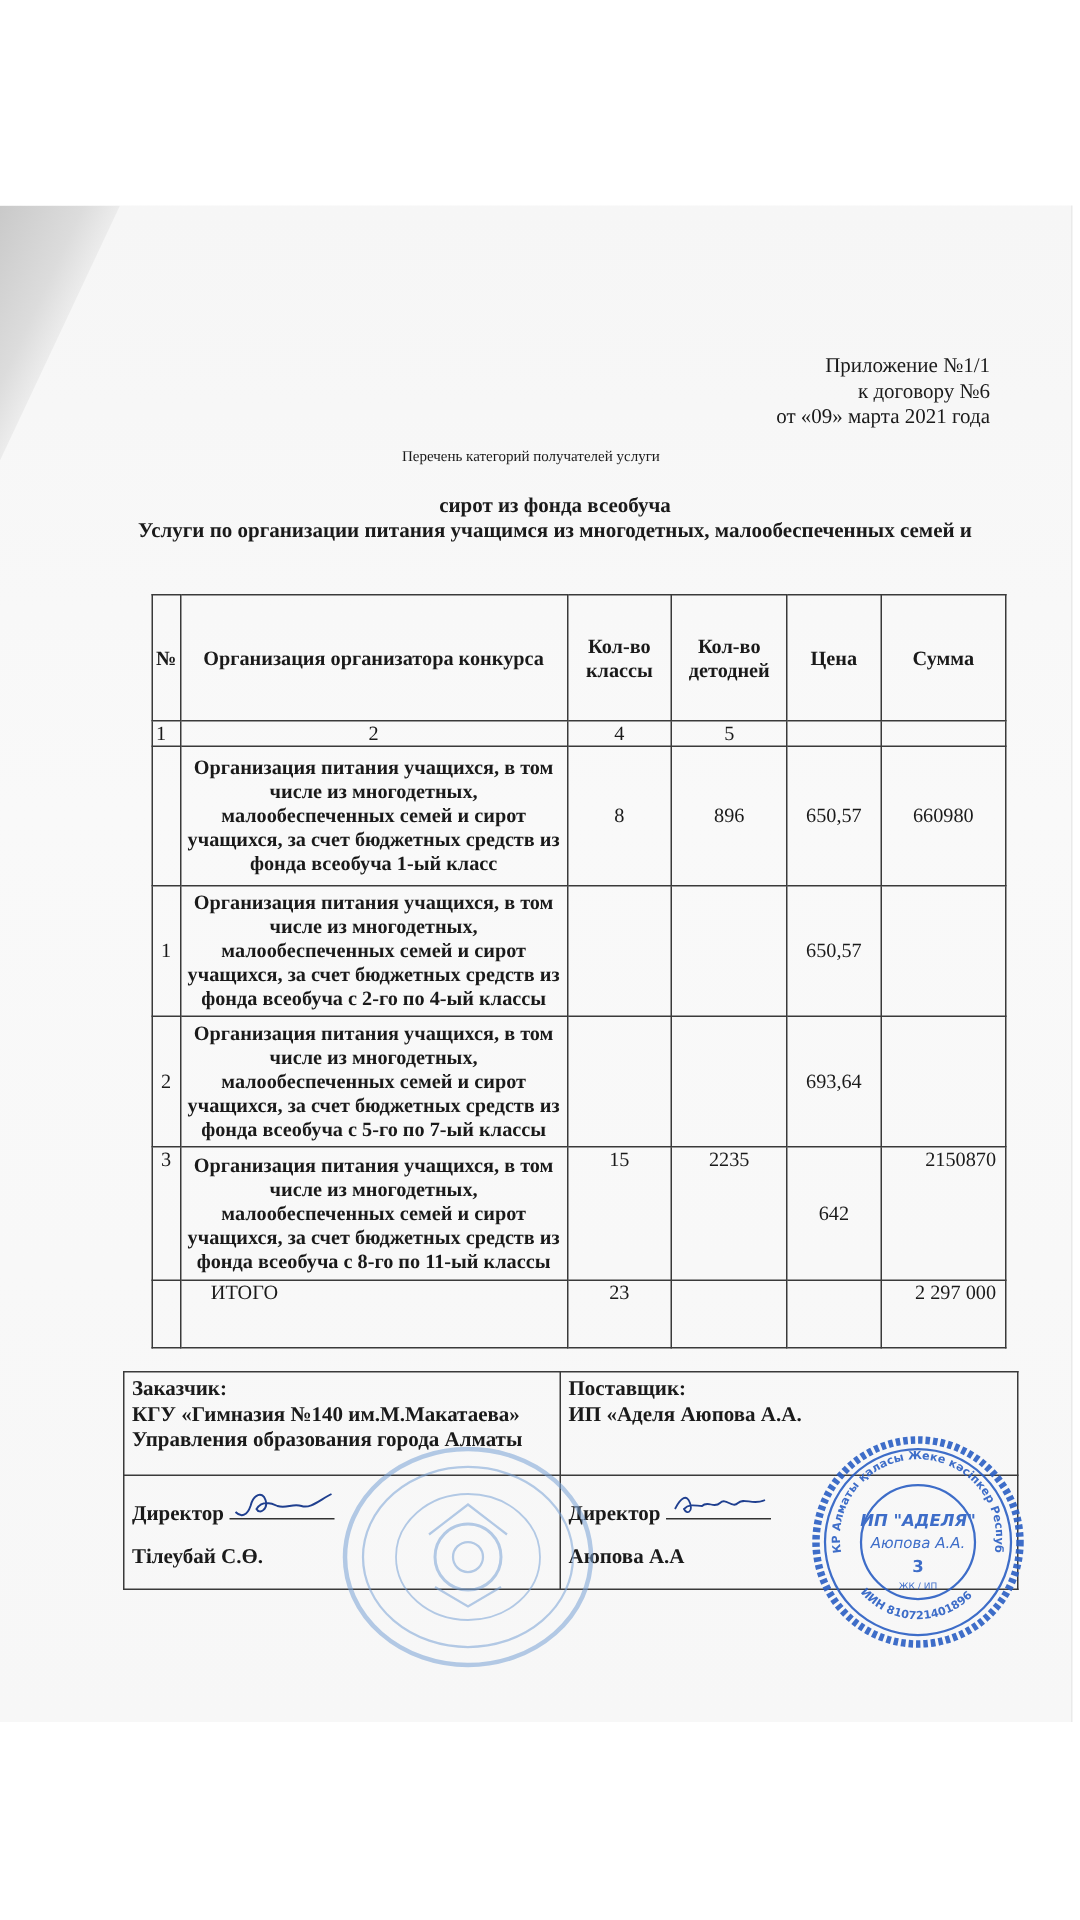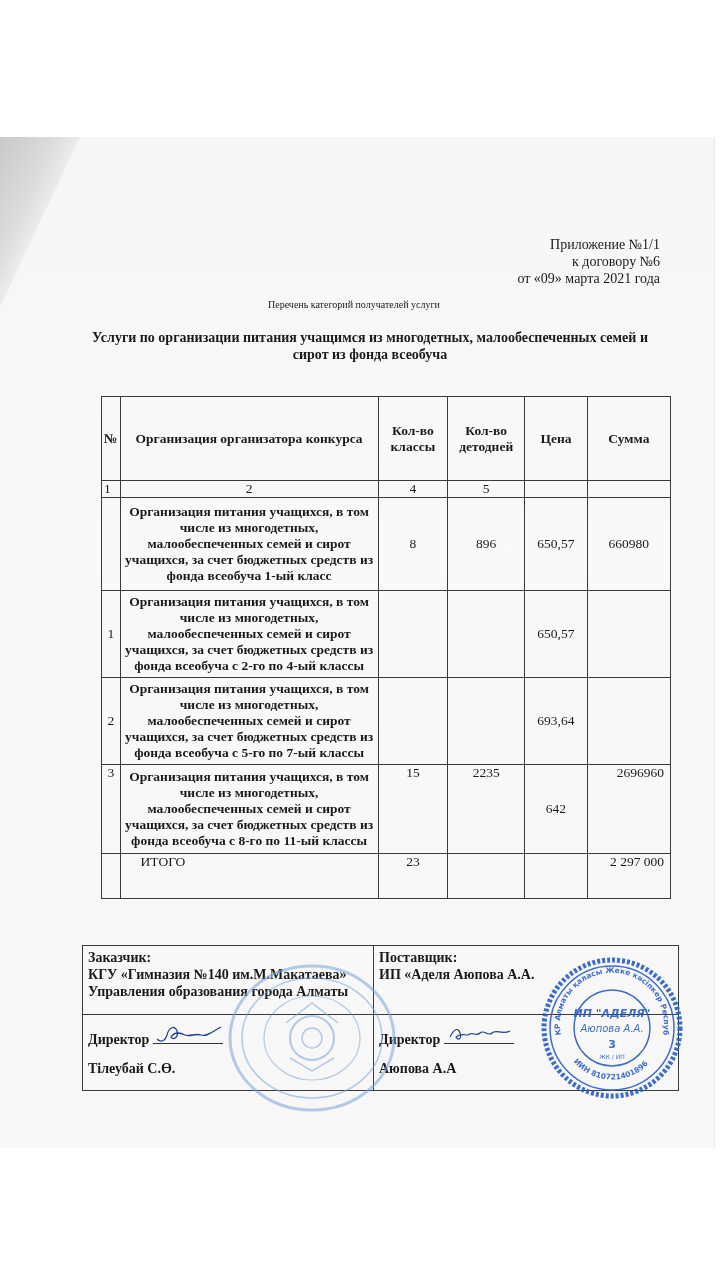--- a/index.html
+++ b/index.html
@@ -44,21 +44,21 @@
     tr.num-row td { height: 15px; }
     .name-cell { font-weight: bold; }
     tr.item td { height: 86px; }
     tr.item.r1 td { height: 92px; }
     tr.item.r4 td { height: 88px; }
     .top { vertical-align: top !important; }
     tr.total td { height: 44px; vertical-align: top; }
     tr.total td.lbl { text-align: left; padding-left: 20px; }
     table.sign {
       position: absolute; left: 82px; top: 914px; width: 597px;
-      border-collapse: collapse; font-weight: bold; font-size: 14px; line-height: 17px; margin-top: 31px;
+      border-collapse: collapse; font-weight: bold; font-size: 14px; line-height: 17px;
     }
     table.sign td { border: 1px solid #3a3a3a; padding: 3px 5px; vertical-align: top; text-align: left; }
     table.sign td.left { width: 280px; }
     .sig-row td { height: 58px; }
     .sigline { display: inline-block; width: 70px; border-bottom: 1px solid #333; height: 14px; position: relative; }
     .sigscrawl { position: absolute; left: 2px; top: -6px; }
     .stamp { position: absolute; pointer-events: none; }
   </style>
 </head>
 <body>
@@ -68,22 +68,22 @@
 
 <div class="abs annex">
   <div>Приложение №1/1</div>
   <div>к  договору №6</div>
   <div>от «09»  марта    2021 года</div>
 </div>
 
 <div class="abs list-title">Перечень категорий получателей услуги</div>
 
 <div class="abs main-title">
+  <div>сирот  из фонда всеобуча</div>
   <div>Услуги по организации питания учащимся  из многодетных, малообеспеченных семей и</div>
-  <div>сирот  из фонда всеобуча</div>
 </div>
 
 <table class="grid">
   <tbody>
       <tr>
     <th class="c-no">№</th>
     <th class="c-name">Организация организатора конкурса</th>
     <th class="c-kids">Кол-во классы</th>
     <th class="c-days">Кол-во детодней</th>
     <th class="c-price">Цена</th>
@@ -120,21 +120,21 @@
     <td></td>
     <td>693,64</td>
     <td></td>
   </tr>
   <tr class="item r4">
     <td class="top">3</td>
     <td class="name-cell">Организация питания учащихся, в том числе из многодетных, малообеспеченных семей и сирот учащихся, за счет бюджетных средств из фонда всеобуча с 8-го по 11-ый классы</td>
     <td class="top">15</td>
     <td class="top">2235</td>
     <td>642</td>
-    <td class="top" style="text-align:right;padding-right:6px">2696960</td>
+    <td class="top" style="text-align:right;padding-right:6px">2150870</td>
   </tr>
   <tr class="total">
     <td></td>
     <td class="lbl">ИТОГО</td>
     <td>23</td>
     <td></td>
     <td></td>
     <td style="text-align:right;padding-right:6px">2 297 000</td>
   </tr>
 </tbody>

